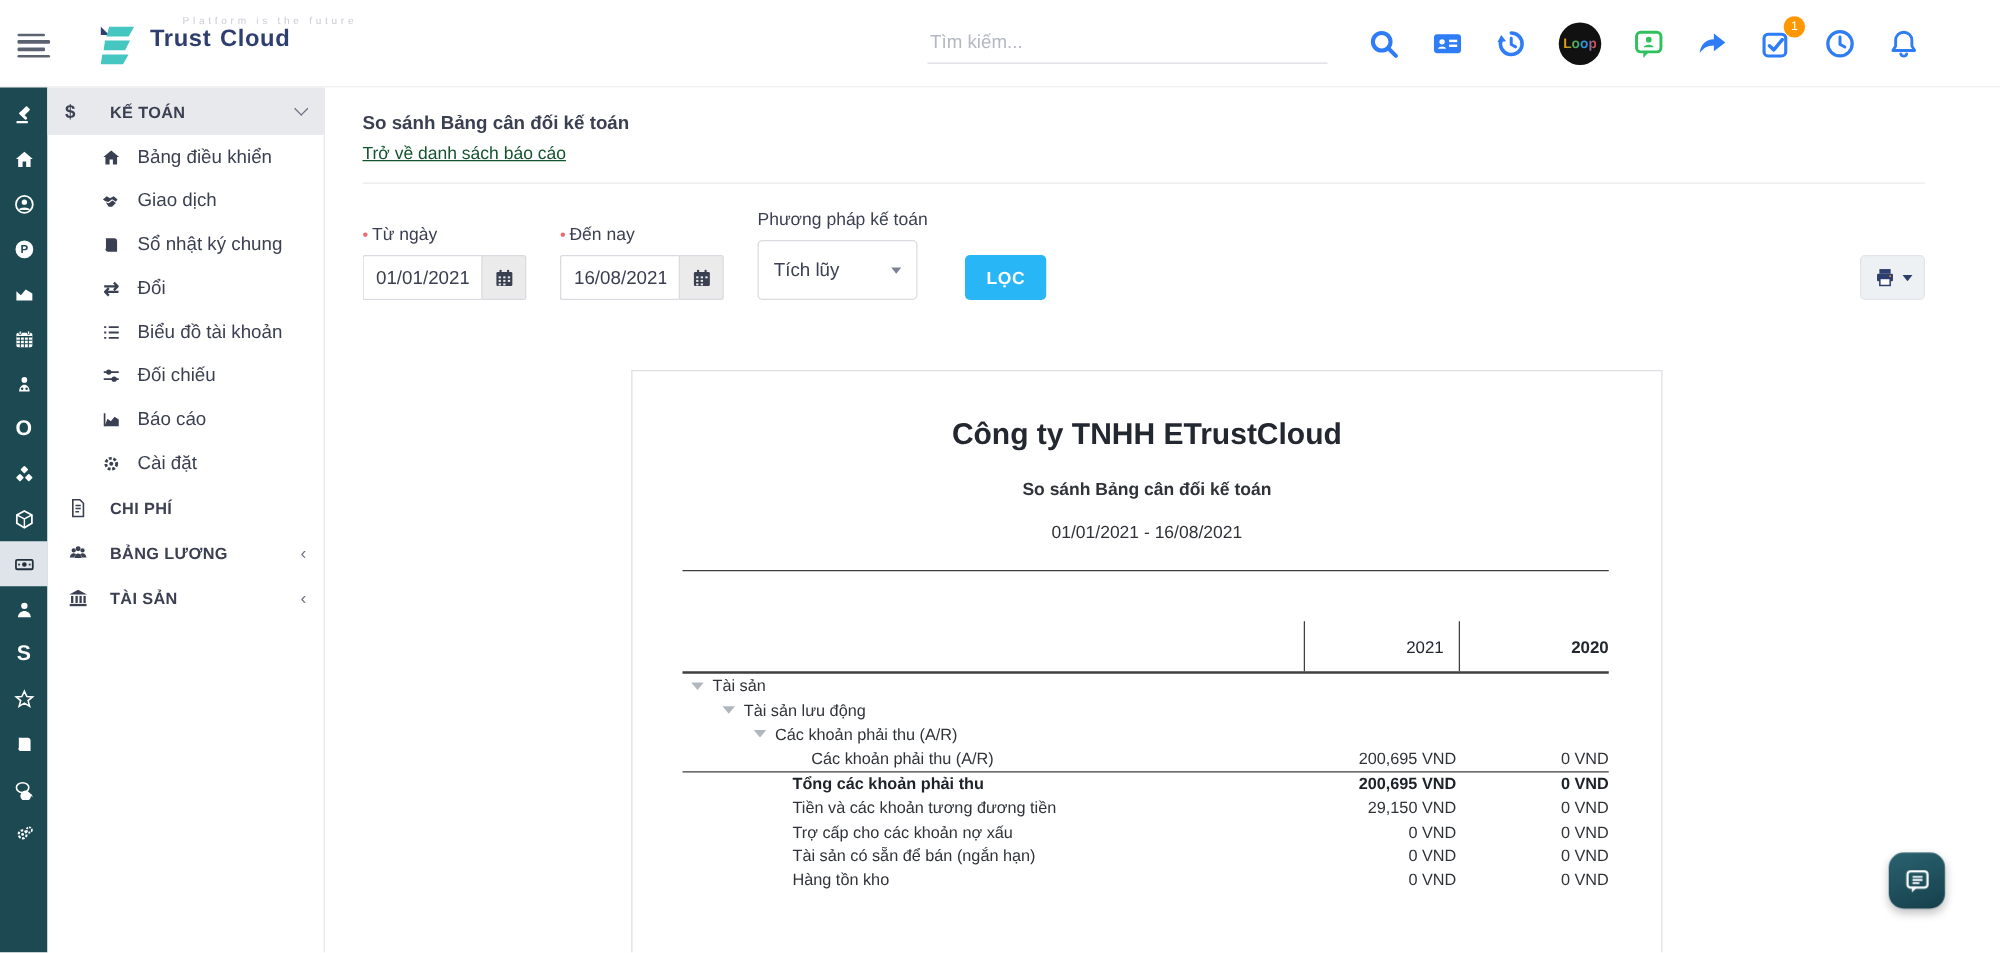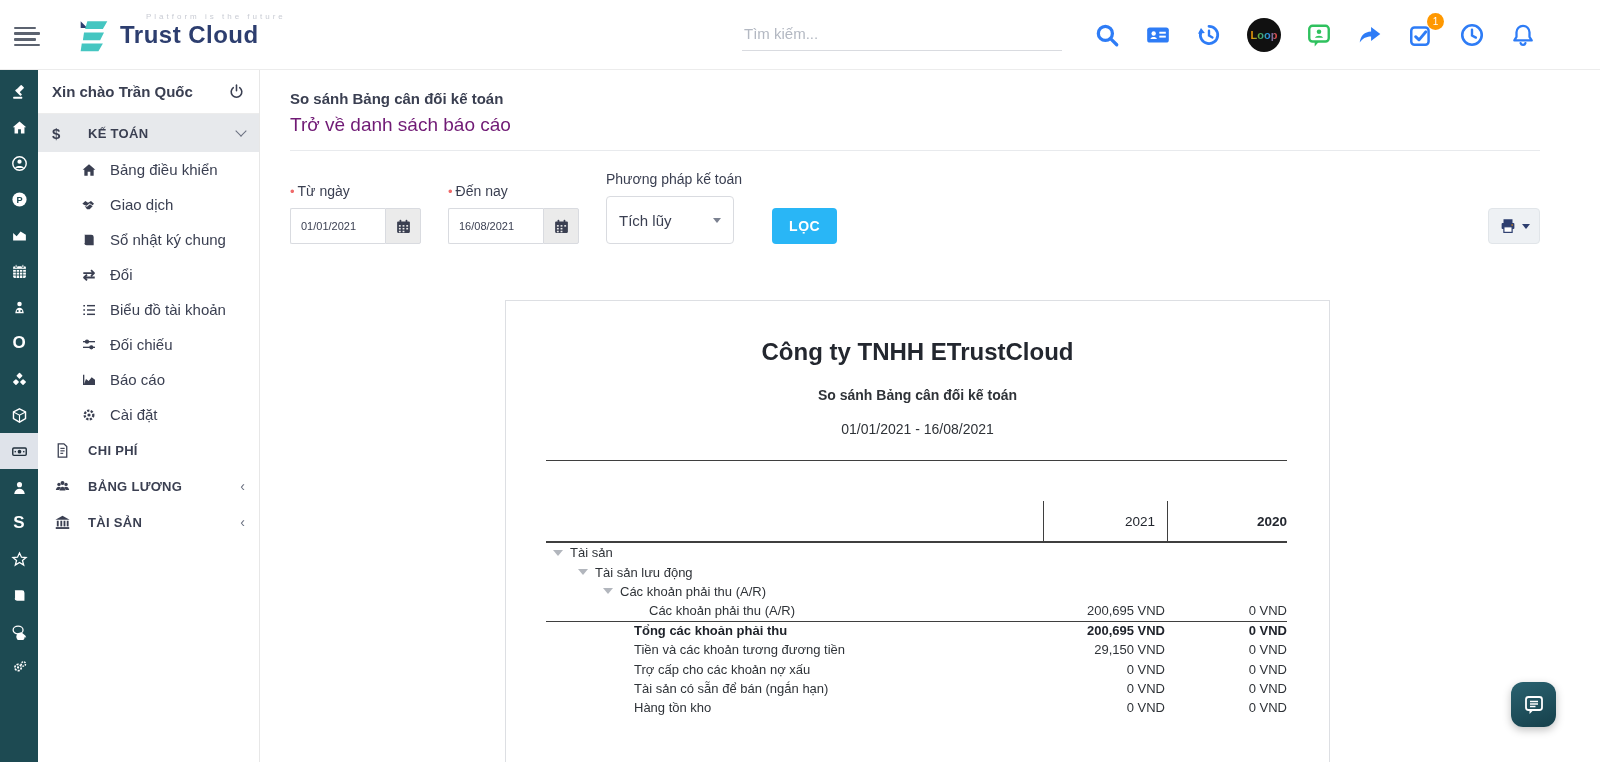--- a/index.html
+++ b/index.html
@@ -11,21 +11,21 @@
   .topbar { height:70px; background:#fff; border-bottom:1px solid #ececec;
     display:flex; align-items:center; padding:0 64px 0 14px; flex:0 0 auto; }
   .hamburger { width:26px; height:20px; display:flex; flex-direction:column; justify-content:space-between; cursor:pointer; margin-top:4px;}
   .hamburger i { display:block; height:2.5px; background:#5c6370; border-radius:1px; }
   .hamburger i:nth-child(1){width:22px}.hamburger i:nth-child(2){width:26px}
   .hamburger i:nth-child(3){width:22px}.hamburger i:nth-child(4){width:26px}
   .logo { display:flex; align-items:flex-start; margin-left:34px; }
   .logo-mark { width:40px; height:40px; margin-top:6px; }
   .logo-textcol { margin-left:6px; }
   .logo-tagline { font-size:8px; letter-spacing:3px; color:#c9ccd4; margin-left:26px; }
-  .logo-name { font-size:24px; font-weight:bold; color:#2d3e6f; letter-spacing:.5px; display:flex; gap:7px;}
+  .logo-name { font-size:19px; font-weight:bold; color:#2d3e6f; letter-spacing:.5px; display:flex; gap:7px;}
   .spacer { flex:1; }
   .search-wrap { width:320px; margin-right:32px; }
   .search-input { width:100%; border:none; border-bottom:1px solid #d9dbe0; outline:none;
     font-size:15px; padding:6px 2px 8px; color:#3a3f51; font-family:inherit;}
   .search-input::placeholder { color:#b3b8c2; }
   .top-icons { display:flex; align-items:center; gap:25px; }
   .tico { position:relative; width:26px; height:26px; display:flex; align-items:center; justify-content:center; cursor:pointer; }
   .avatar { width:34px; height:34px; border-radius:50%; background:#111; display:flex; align-items:center; justify-content:center; cursor:pointer;}
   .avatar span { font-size:11px; font-weight:bold;
     background:linear-gradient(90deg,#ff9800,#4caf50,#2196f3,#f44336);
@@ -58,29 +58,29 @@
   .submenu .mi .lbl { margin-left:10px; font-size:15px; }
   .menu-sec { height:36px; display:flex; align-items:center; padding:0 14px; cursor:pointer;}
   .menu-sec .ico { width:20px; display:flex; justify-content:center;}
   .menu-sec .ico svg { width:17px; height:17px; }
   .menu-sec .lbl { font-size:13px; font-weight:600; letter-spacing:.3px; margin-left:16px; flex:1;}
 
   
   .main { flex:1; background:#fff; min-width:0; overflow:hidden; }
   .page-head { padding:20px 30px 0; }
   .page-title { font-size:15px; font-weight:bold; color:#3a3f51; }
-  .back-link { font-size:19px; color:#701a75; margin-top:7px; cursor:pointer; display:inline-block;}
+  .back-link { font-size:14px; color:#14532d; margin-top:7px; cursor:pointer; display:inline-block;text-decoration:underline;}
   .divider { border-bottom:1px solid #e8eaed; margin:14px 60px 0 30px; }
   .filters { display:flex; align-items:flex-end; padding:20px 60px 0 30px; }
   .field { }
   .f-label { font-size:14px; margin-bottom:9px; color:#3a3f51;}
   .f-label .req { color:#ef6a6a; margin-right:3px; font-size:13px;}
   .f-box { display:flex; }
   .f-input { width:95px; height:36px; border:1px solid #d9dbe0; border-right:none; padding:0 10px;
-    font-size:11px; color:#3a3f51; outline:none; font-family:inherit; border-radius:2px 0 0 2px;}
+    font-size:15px; color:#3a3f51; outline:none; font-family:inherit; border-radius:2px 0 0 2px;}
   .f-cal { width:36px; height:36px; border:1px solid #d9dbe0; background:#ebebeb; display:flex;
     align-items:center; justify-content:center; cursor:pointer; border-radius:0 2px 2px 0;}
   .f-cal svg { width:17px; height:17px; }
   .gap { width:27px; }
   .select { width:128px; height:48px; border:1px solid #d9dbe0; border-radius:4px; display:flex;
     align-items:center; padding:0 12px; cursor:pointer; }
   .select .val { font-size:15px; flex:1; }
   .caret { width:0; height:0; border-left:4.5px solid transparent; border-right:4.5px solid transparent;
     border-top:5.5px solid #7b8190; }
   .btn-filter { margin-left:30px; height:36px; padding:0 17px; background:#29b6f6; color:#fff;
@@ -326,27 +326,20 @@
       <div class="rail-item">
           <svg viewBox="0 0 24 24">
             <circle cx="10" cy="12" r="4.5" fill="none" stroke="#fff" stroke-width="2.4" stroke-dasharray="3 1.6"></circle>
             <circle cx="10" cy="12" r="1.6" fill="#fff"></circle>
             <circle cx="17.5" cy="7" r="3" fill="none" stroke="#fff" stroke-width="2" stroke-dasharray="2.2 1.2"></circle>
           </svg>
         </div>
     </div>
 
     <div class="sidepanel">
-      <div class="greet">
-        <span class="greet-name">Xin chào Trần Quốc</span>
-        <svg width="17" height="17" viewBox="0 0 24 24" style="cursor:pointer;">
-            <path d="M7.5 6.5a7.5 7.5 0 1 0 9 0" fill="none" stroke="#3a3f51" stroke-width="2.2" stroke-linecap="round"></path>
-            <line x1="12" y1="3" x2="12" y2="11" stroke="#3a3f51" stroke-width="2.2" stroke-linecap="round"></line>
-          </svg>
-      </div>
 
       <div class="menu-head">
         <span class="mh-ico">$</span>
         <span class="mh-label">KẾ TOÁN</span>
         <span class="chev down"></span>
       </div>
 
       <div class="submenu">
         <div class="mi">
           <span class="ico">

